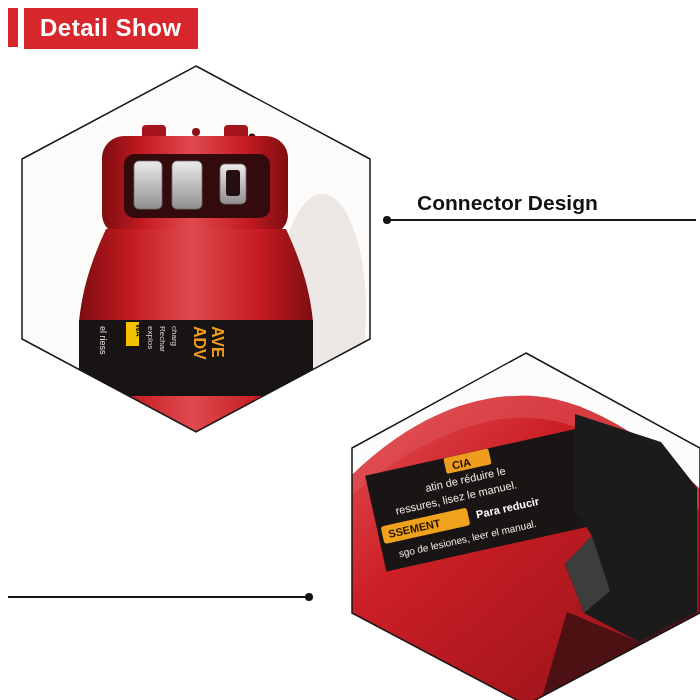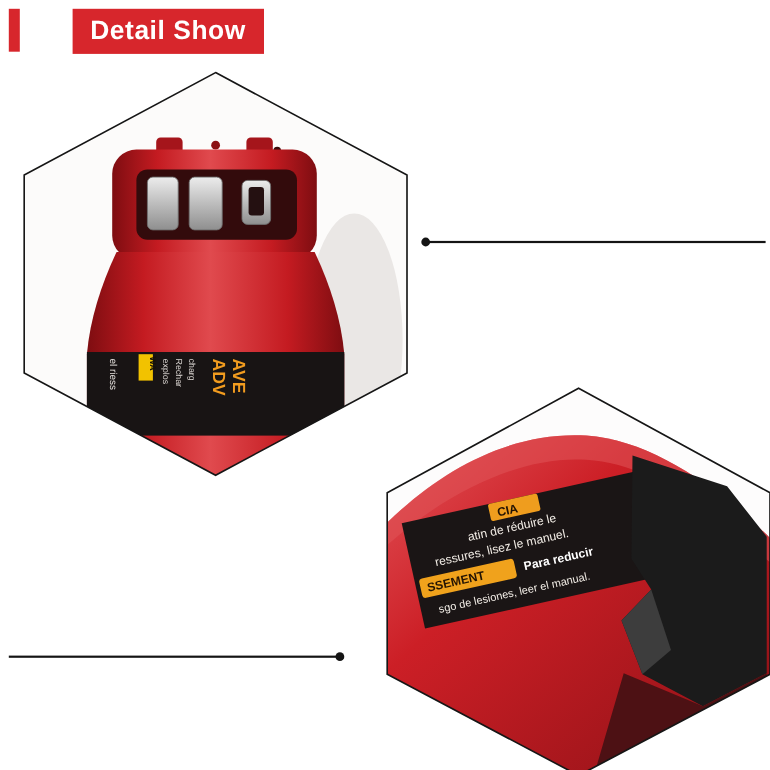--- a/index.html
+++ b/index.html
@@ -3,21 +3,21 @@
 <meta charset="utf-8">
 <style>
   html,body{margin:0;padding:0;background:#fff;}
   .canvas{
     position:relative;width:700px;height:700px;background:#ffffff;overflow:hidden;
     font-family:"Liberation Sans",sans-serif;
   }
   .badge-bar{position:absolute;left:8px;top:8px;width:10px;height:39px;background:#d7262c;}
   .badge{
     position:absolute;left:24px;top:8px;background:#d7262c;color:#ffffff;
-    font-weight:bold;font-size:24px;line-height:1;padding:8px 16px 9px 16px;letter-spacing:.5px;margin-left:42px;
+    font-weight:bold;font-size:24px;line-height:1;padding:8px 16px 9px 16px;letter-spacing:.5px;
   }
   .anno-label{position:absolute;font-weight:bold;font-size:21px;color:#111;white-space:nowrap;}
   .anno-line{position:absolute;height:2px;background:#141414;}
   .anno-line .dot{position:absolute;width:8px;height:8px;border-radius:50%;background:#141414;top:-3px;}
   .dot-left{left:-3px;}
   .dot-right{right:-3px;}
   .hex-photo{position:absolute;}
   svg text{font-family:"Liberation Sans",sans-serif;}
 </style>
 </head>
@@ -84,20 +84,21 @@
         <text transform="translate(134,262) rotate(90)" font-size="8" fill="#ddd8d4">explos</text>
         <text transform="translate(146,262) rotate(90)" font-size="8" fill="#ddd8d4">Rechar</text>
         <text transform="translate(158,262) rotate(90)" font-size="8" fill="#ddd8d4">charg</text>
         <text transform="translate(180,262) rotate(90)" font-size="16" font-weight="bold" fill="#f29c1f">ADV</text>
         <text transform="translate(198,262) rotate(90)" font-size="16" font-weight="bold" fill="#f29c1f">AVE</text>
       </g>
     </g>
     <polygon points="182,2 356,95 356,275 182,368 8,275 8,95" fill="none" stroke="#161616" stroke-width="1.5"></polygon>
   </svg>
 
+  <div class="anno-label" style="left:417px;top:191px;">Connector Design</div>
   <div class="anno-line" style="left:386px;top:219px;width:310px;">
     <span class="dot dot-left"></span>
   </div>
 
   <svg class="hex-photo" style="left:343px;top:350px;" width="360" height="358" viewBox="0 0 360 358">
     <defs>
       <clipPath id="hex2">
           <polygon points="183,3 357,98 357,263 183,355 9,263 9,98"></polygon>
         </clipPath>
     </defs>

